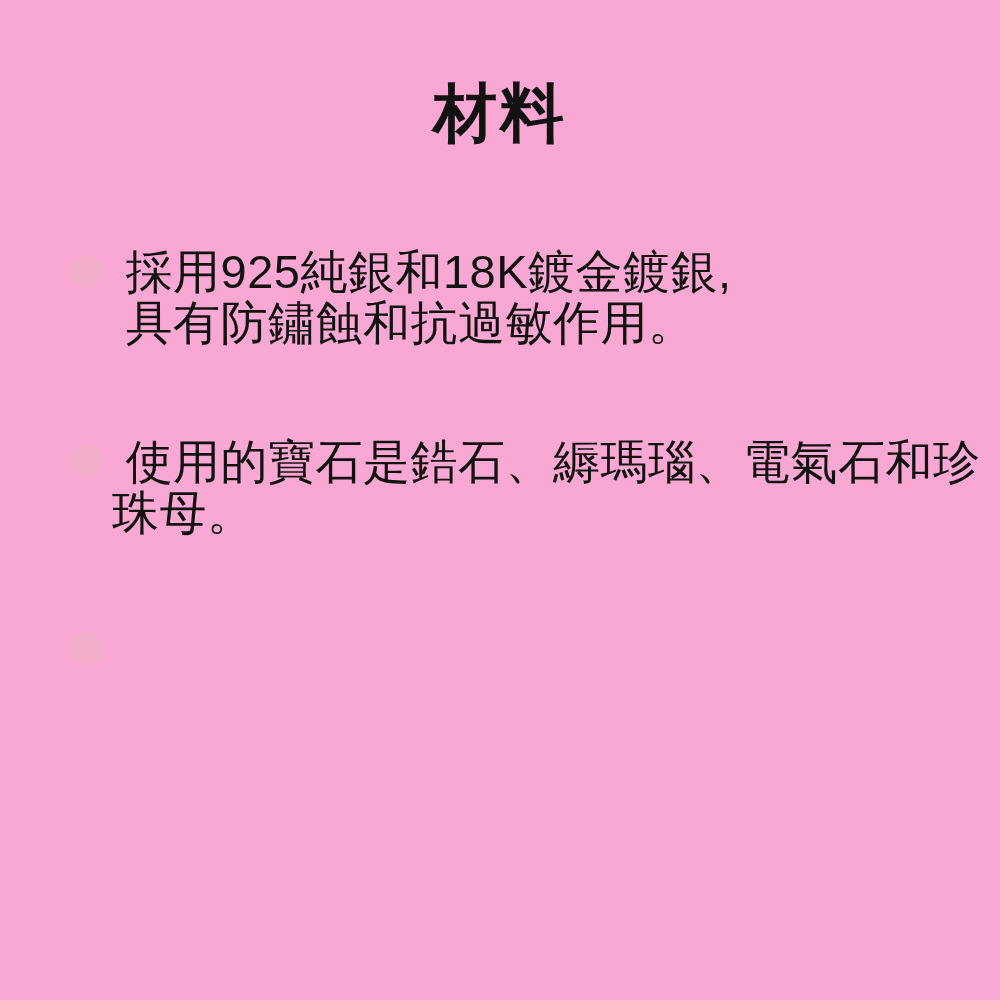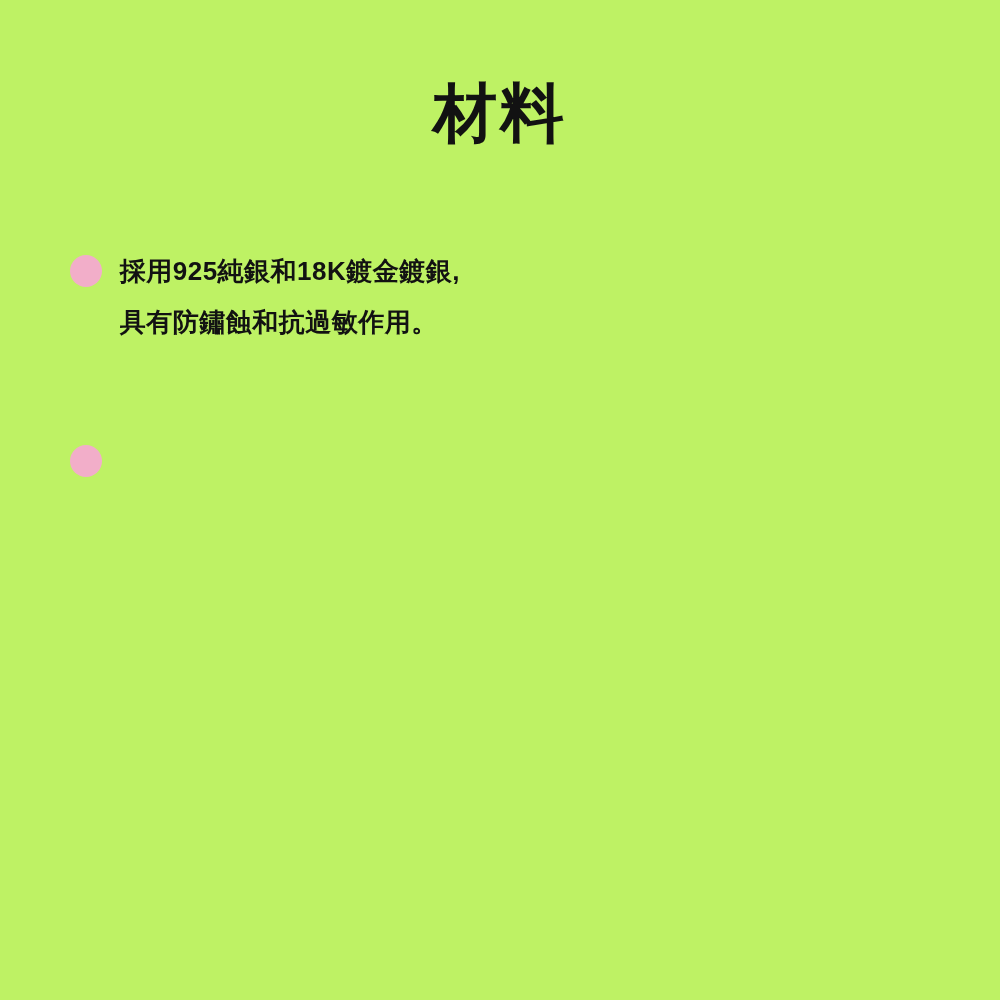--- a/index.html
+++ b/index.html
@@ -4,21 +4,21 @@
 <style>
   html, body {
     margin: 0;
     padding: 0;
     background: #ffffff;
   }
   .page {
     position: relative;
     width: 1000px;
     height: 1000px;
-    background: #bef264;
+    background: #f9a8d4;
     overflow: hidden;
     font-family: "Liberation Sans", "DejaVu Sans", sans-serif;
   }
   .title {
     margin: 0;
     padding-top: 74px;
     text-align: center;
     font-size: 64px;
     line-height: 78px;
     font-weight: 700;
@@ -40,36 +40,40 @@
   .dot {
     flex: 0 0 32px;
     width: 32px;
     height: 32px;
     border-radius: 50%;
     margin-top: 9px;
     margin-right: 10px;
     background: #f2aec9;
   }
   .bullet-text {
-    font-size: 26px;
+    font-size: 47px;
     line-height: 51px;
-    font-weight: 700;
+    font-weight: 400;
     color: #121212;
     white-space: pre-wrap;
     letter-spacing: 0.5px;
   }
 </style>
 </head>
 <body>
 
 <div class="page">
   <h1 class="title">材料</h1>
   <ul class="bullets" id="bullet-list">
       <li class="bullet-item">
         <span class="dot" style="background: rgb(242, 174, 201);"></span>
         <div class="bullet-text" style="color: rgb(18, 18, 18);"> 採用925純銀和18K鍍金鍍銀,
  具有防鏽蝕和抗過敏作用。</div>
       </li>
       <li class="bullet-item">
         <span class="dot" style="background: rgb(242, 174, 201);"></span>
+        <div class="bullet-text" style="color: rgb(18, 18, 18);"> 使用的寶石是鋯石、縟瑪瑙、電氣石和珍珠母。</div>
+      </li>
+      <li class="bullet-item">
+        <span class="dot" style="background: rgb(242, 174, 201);"></span>
       </li>
     </ul>
 </div>
 
 </body></html>

